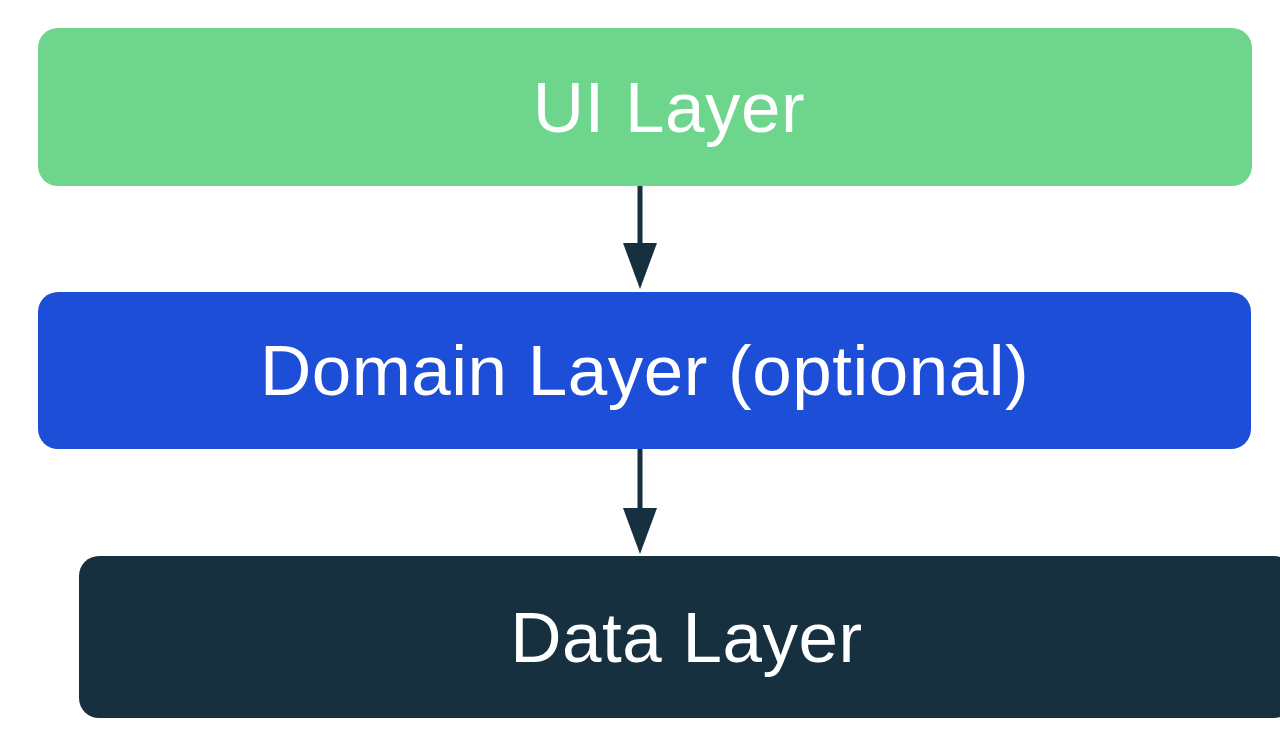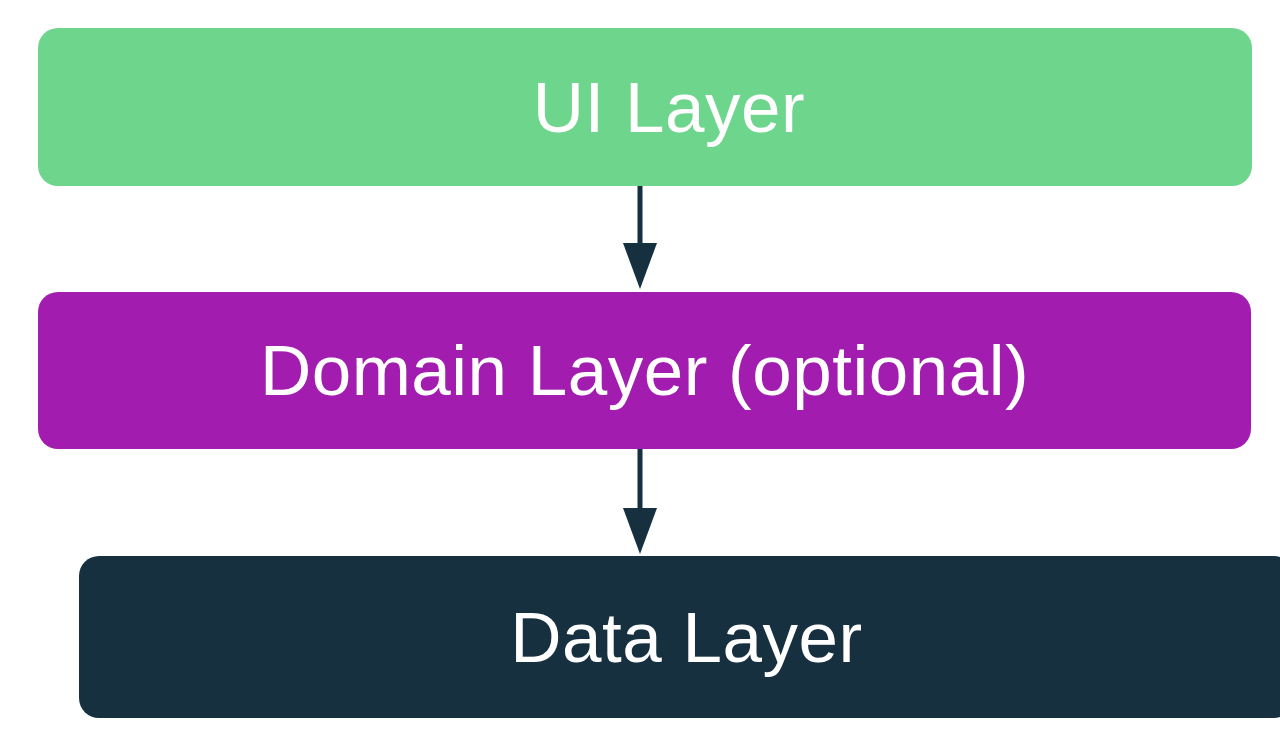--- a/index.html
+++ b/index.html
@@ -44,21 +44,21 @@
     height: 158px;
     background: #6DD58C;
     padding-left: 48px;
   }
   
   #box-domain {
     left: 38px;
     top: 292px;
     width: 1213px;
     height: 157px;
-    background: #a21caf;
+    background: #1d4ed8;
   }
   
   #box-data {
     left: 38px;
     top: 556px;
     width: 1215px;
     height: 162px;
     background: #16303F;
     margin-left: 41px;
   }

